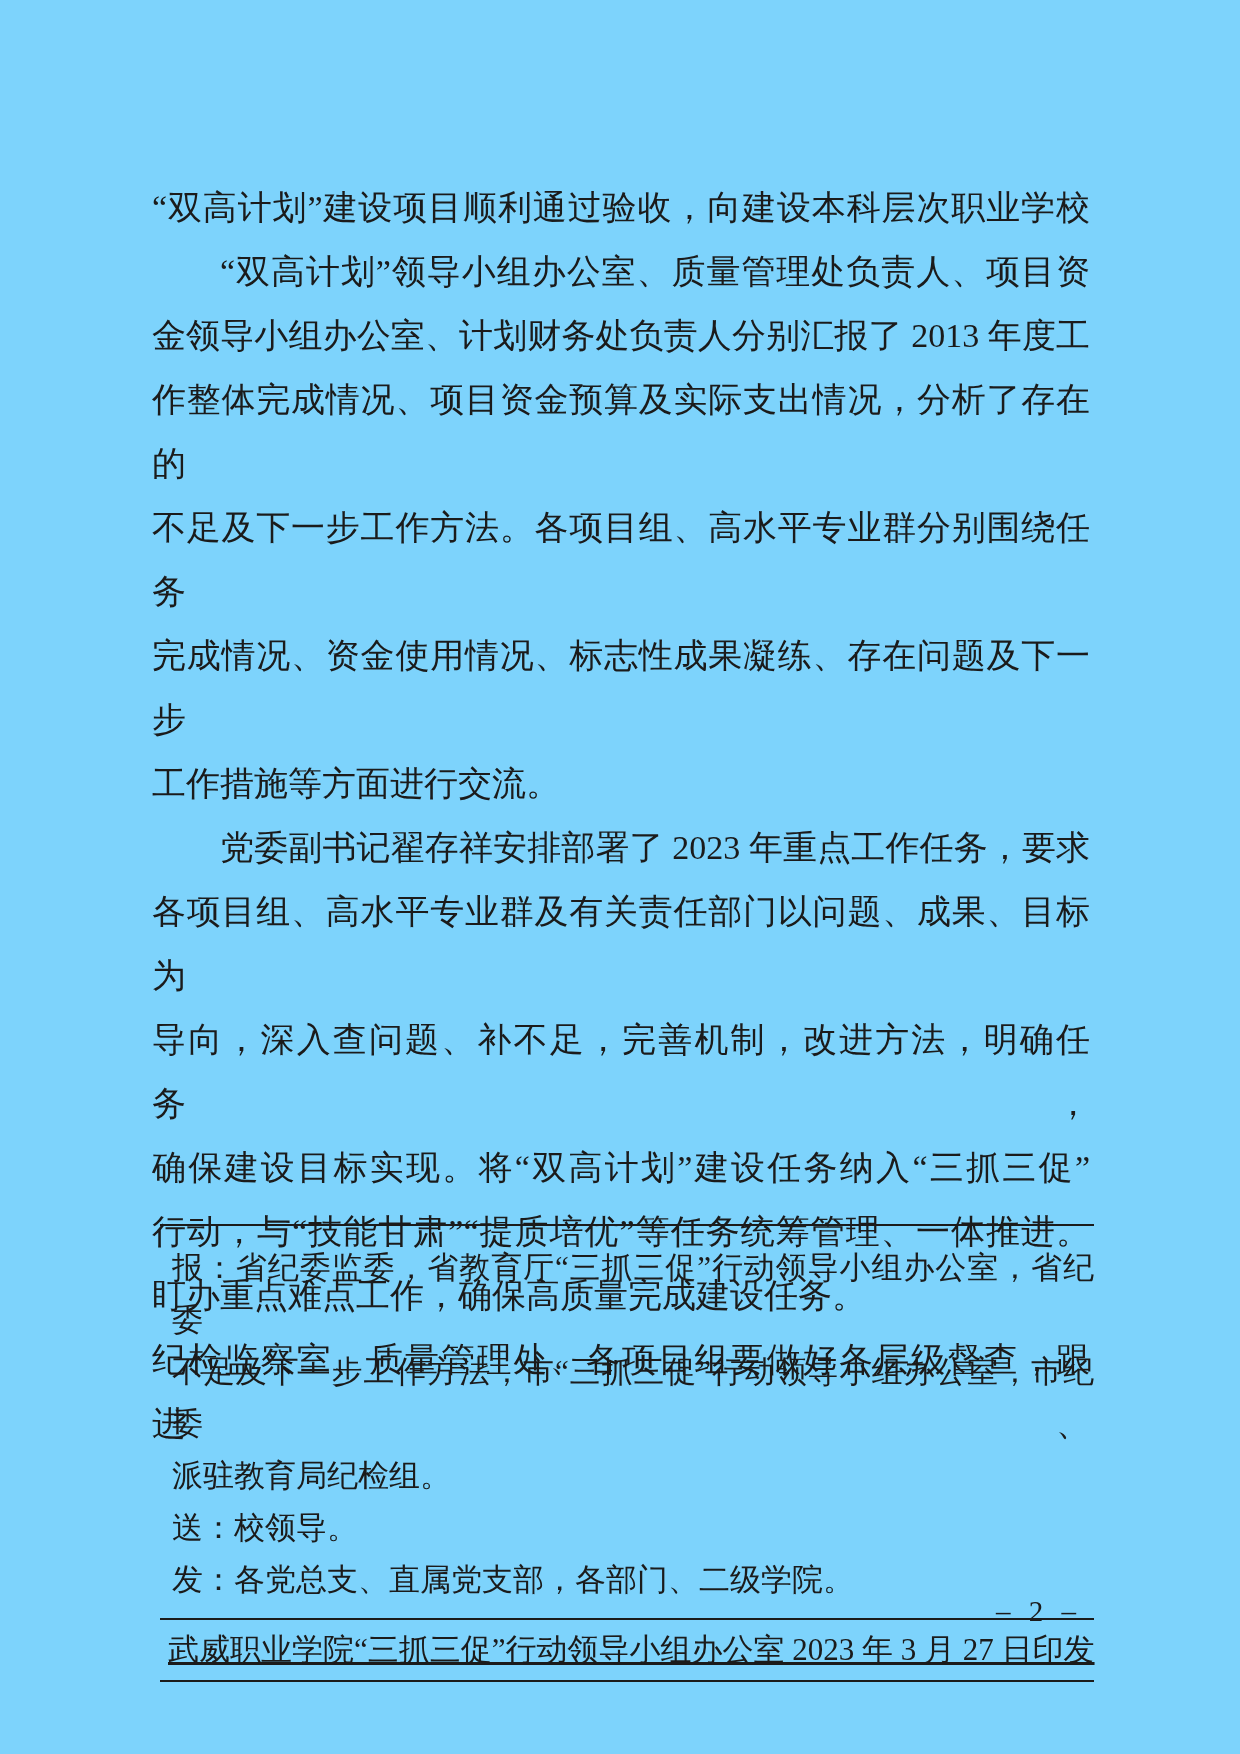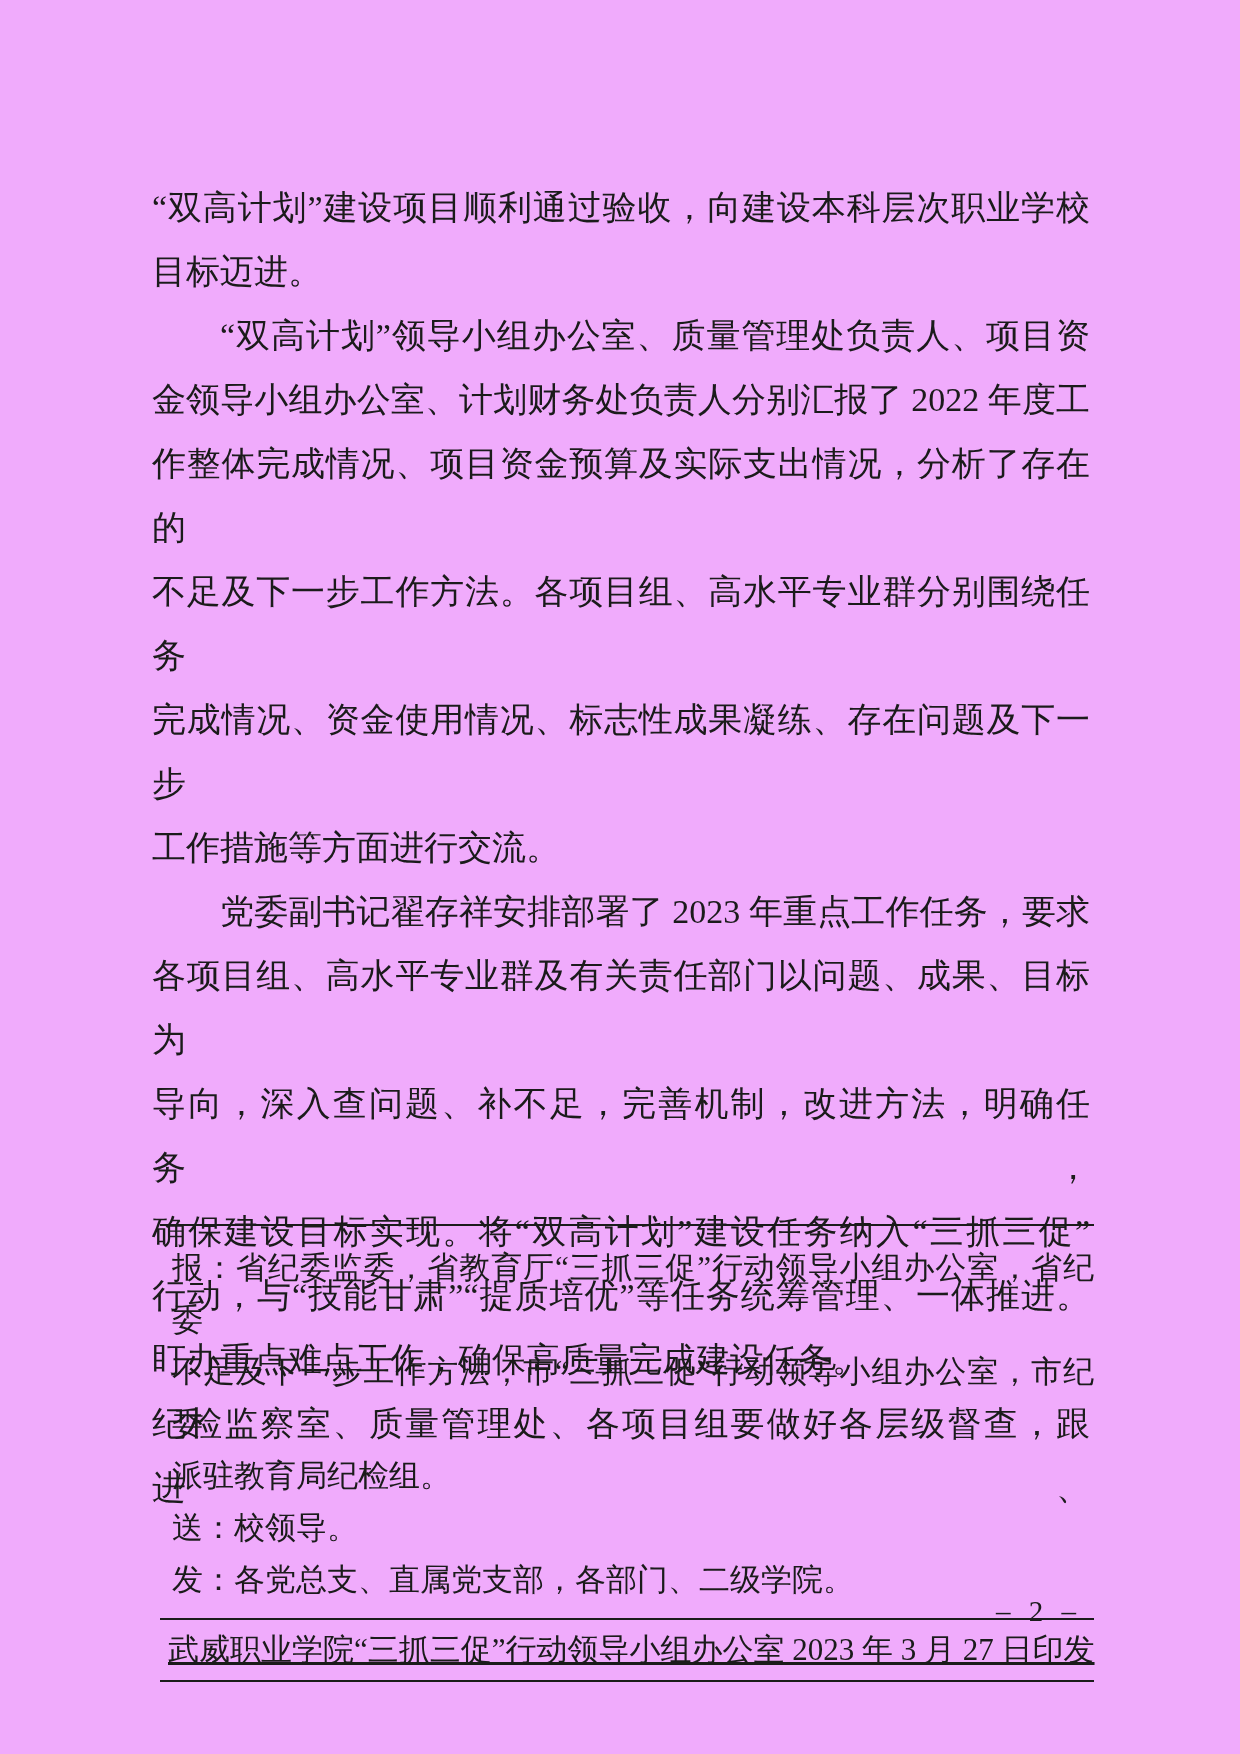--- a/index.html
+++ b/index.html
@@ -5,21 +5,21 @@
   html, body {
     margin: 0;
     padding: 0;
     background: #e8e8e8;
   }
   .page {
     position: relative;
     width: 1240px;
     height: 1754px;
     margin: 0 auto;
-    background: #f0abfc;
+    background: #7dd3fc;
     overflow: hidden;
     font-family: "Liberation Serif", "DejaVu Serif", serif;
     color: #1b1b1b;
   }
   
   .body-text {
     position: absolute;
     top: 176px;
     left: 152px;
     right: 150px;
@@ -83,23 +83,22 @@
     letter-spacing: 2px;
   }
 </style>
 </head>
 <body>
 
 <div class="page">
 
   <div class="body-text" id="body-text">
       <div class="line">“双高计划”建设项目顺利通过验收，向建设本科层次职业学校</div>
-      <div class="line para-end">目标迈进。</div>
       <div class="line indent">“双高计划”领导小组办公室、质量管理处负责人、项目资</div>
-      <div class="line">金领导小组办公室、计划财务处负责人分别汇报了 2022 年度工</div>
+      <div class="line">金领导小组办公室、计划财务处负责人分别汇报了 2013 年度工</div>
       <div class="line">作整体完成情况、项目资金预算及实际支出情况，分析了存在的</div>
       <div class="line">不足及下一步工作方法。各项目组、高水平专业群分别围绕任务</div>
       <div class="line">完成情况、资金使用情况、标志性成果凝练、存在问题及下一步</div>
       <div class="line para-end">工作措施等方面进行交流。</div>
       <div class="line indent">党委副书记翟存祥安排部署了 2023 年重点工作任务，要求</div>
       <div class="line">各项目组、高水平专业群及有关责任部门以问题、成果、目标为</div>
       <div class="line">导向，深入查问题、补不足，完善机制，改进方法，明确任务，</div>
       <div class="line">确保建设目标实现。将“双高计划”建设任务纳入“三抓三促”</div>
       <div class="line">行动，与“技能甘肃”“提质培优”等任务统筹管理、一体推进。</div>
       <div class="line para-end">盯办重点难点工作，确保高质量完成建设任务。</div>

